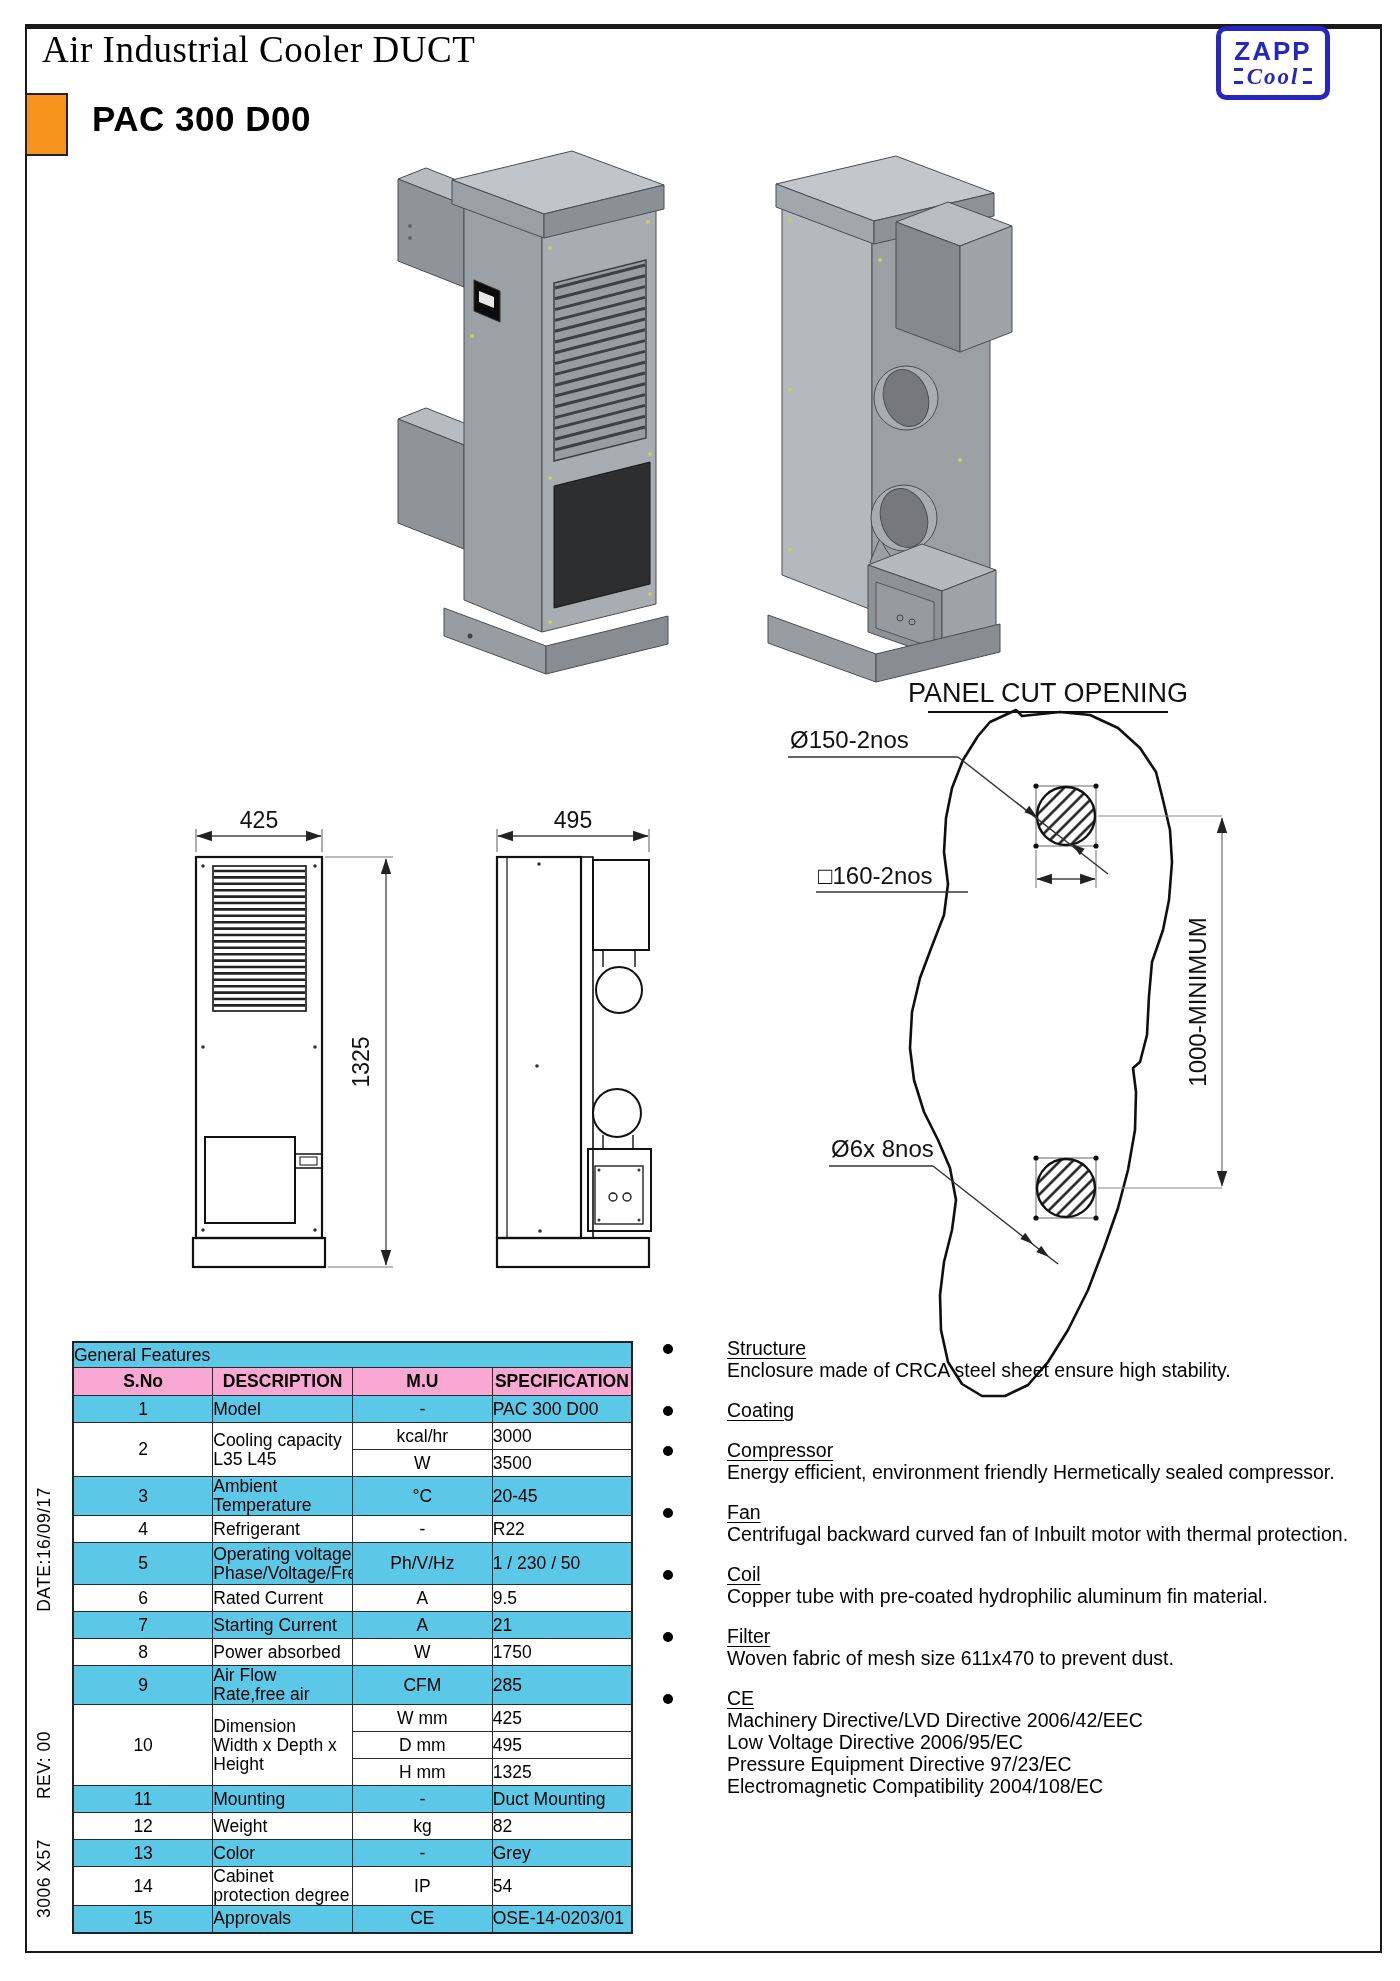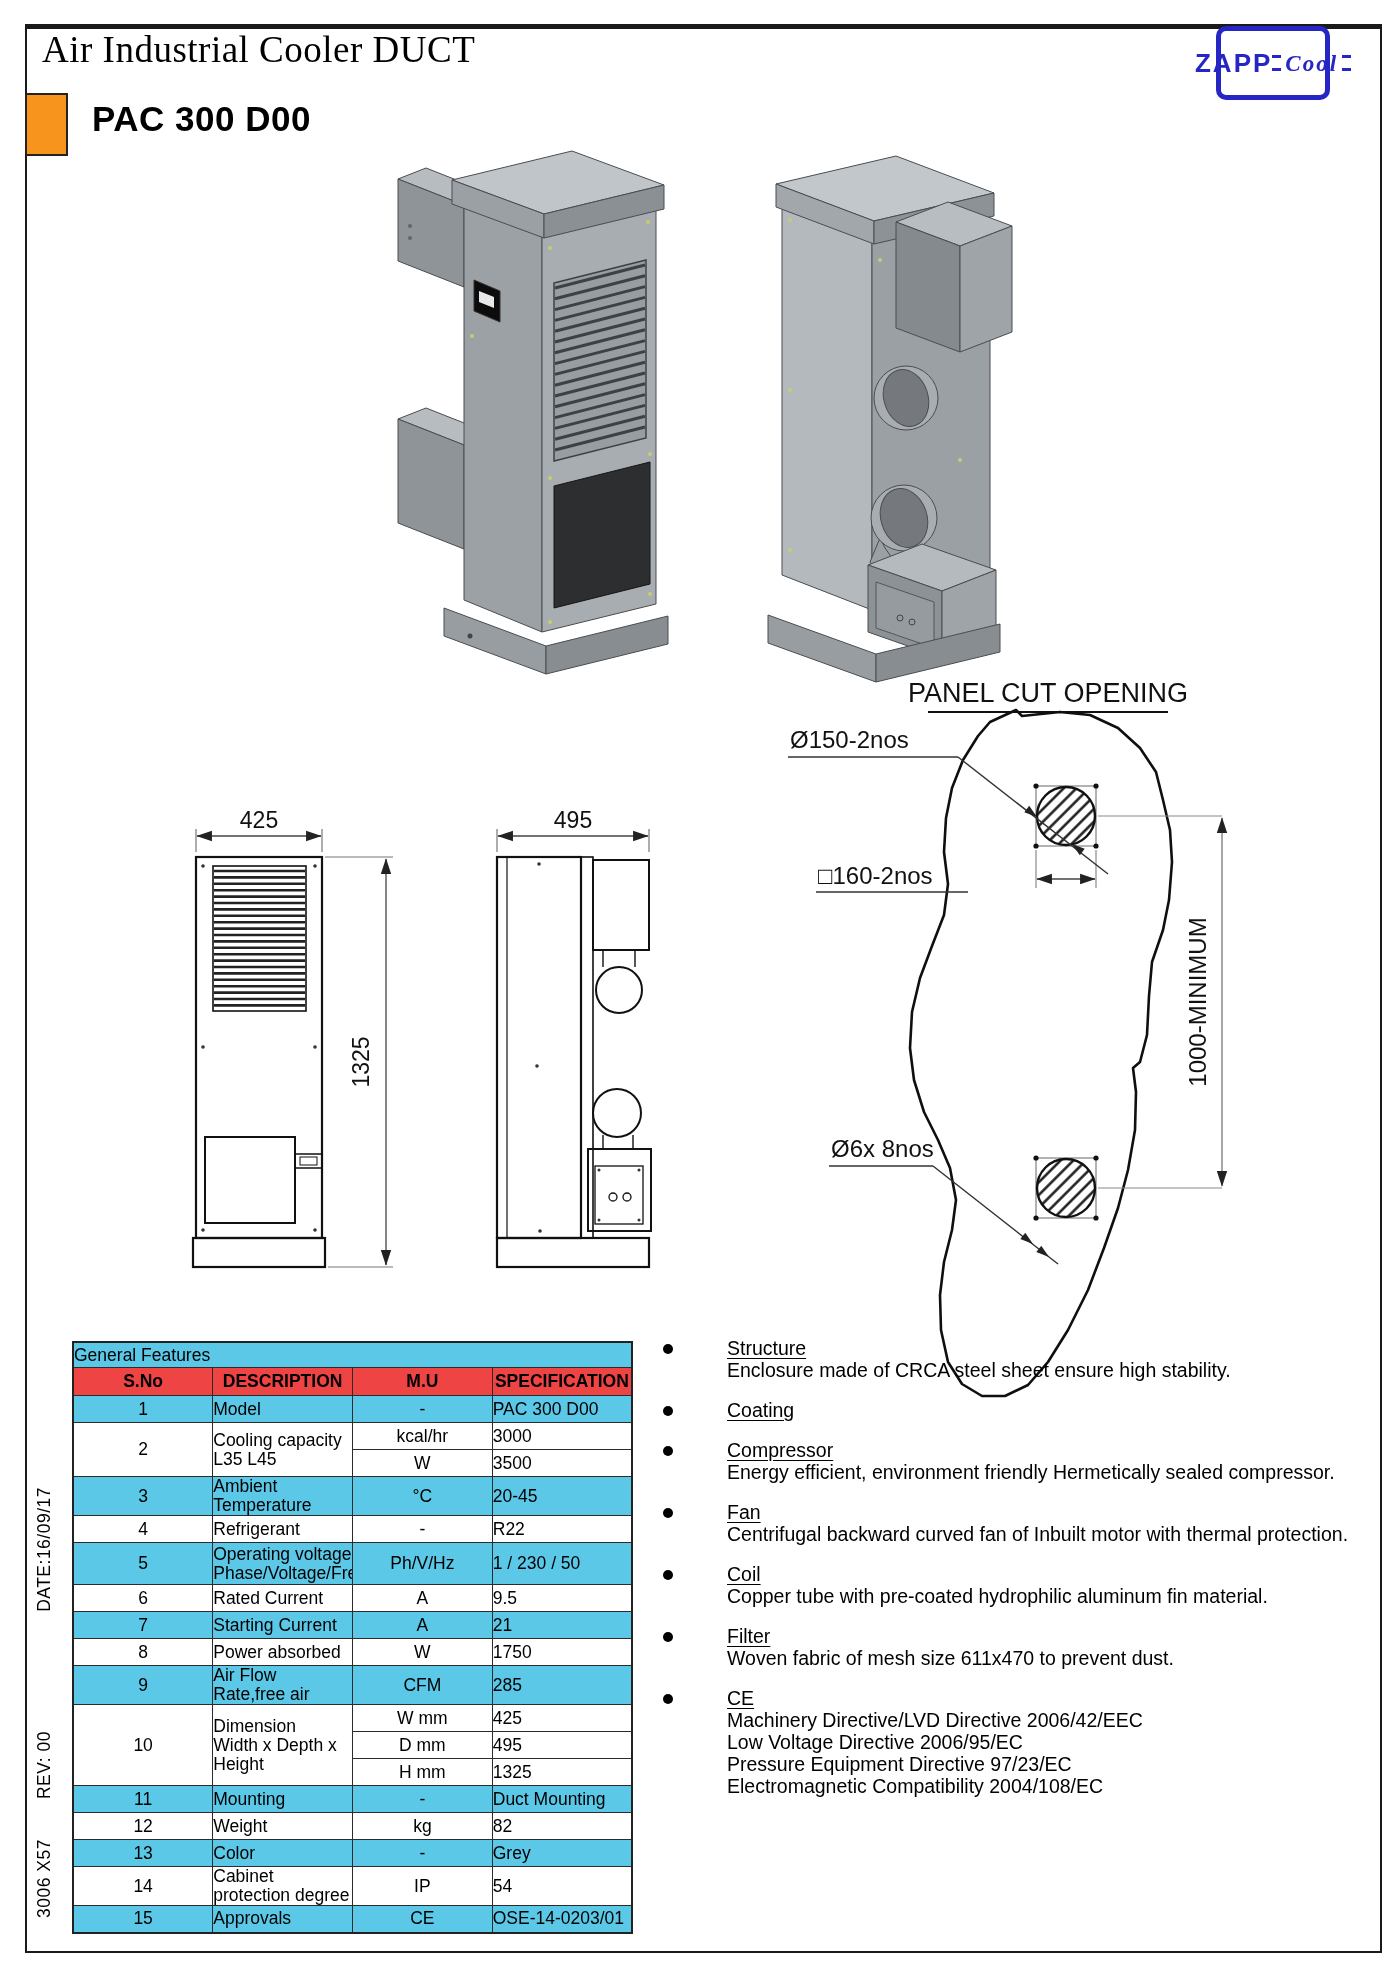--- a/index.html
+++ b/index.html
@@ -11,41 +11,41 @@
     position:absolute;left:25px;top:24px;width:1353px;height:1922px;
     border:2.5px solid #1a1a1a;border-top-width:5px;background:#fff;
   }
   .page-title{
     position:absolute;left:42px;top:28px;margin:0;
     font-family:"Liberation Serif",serif;font-weight:normal;font-size:37px;letter-spacing:.5px;
   }
   .logo{
     position:absolute;left:1216px;top:26px;width:104px;height:64px;
     border:5px solid #2626C4;border-radius:10px;background:#fff;
-    display:flex;align-items:center;justify-content:center;
+    display:flex;flex-direction:column;align-items:center;justify-content:center;
   }
   .logo-zapp{color:#2626C4;font-weight:bold;font-size:26px;line-height:1.02;letter-spacing:2px;}
   .logo-cool-row{display:flex;align-items:center;gap:4px;}
   .logo-cool{color:#2626C4;font-family:"Liberation Serif",serif;font-style:italic;font-weight:bold;font-size:23px;line-height:1;letter-spacing:2px;}
   .logo-eq{width:9px;height:10px;border-top:3px solid #2626C4;border-bottom:3px solid #2626C4;}
   .orange-square{
     position:absolute;left:25px;top:93px;width:43px;height:63px;
     background:#F7941D;border:2px solid #222;box-sizing:border-box;
   }
   .model-number{position:absolute;left:92px;top:99px;font-size:35px;font-weight:bold;letter-spacing:.5px;}
   svg.drawings{position:absolute;left:0;top:0;pointer-events:none;}
   svg text{font-family:"Liberation Sans",sans-serif;fill:#111;}
 
   
   .gf-wrap{position:absolute;left:72px;top:1341px;width:561px;}
   table.gf{border-collapse:collapse;width:561px;table-layout:fixed;}
   table.gf td,table.gf th{border:1.5px solid #2b2b2b;font-size:17.5px;line-height:19px;padding:0 0;overflow:hidden;}
   table.gf{border:2px solid #222;}
   .gf-title{background:#5BC8E8;font-size:20px;font-weight:normal;text-align:left;padding:2px 0 2px 6px;height:24px;}
-  tr.gf-head th{background:#ef4444;font-weight:bold;height:27px;font-size:17.5px;}
+  tr.gf-head th{background:#f9a8d4;font-weight:bold;height:27px;font-size:17.5px;}
   .c-no{width:45px;text-align:center;}
   .c-desc{width:222px;text-align:left;padding-left:6px;white-space:pre-line;}
   .c-mu{width:76px;text-align:center;margin-top:44px;}
   .c-spec{width:218px;text-align:left;padding-left:8px;}
   tr.gf-row{height:27px;}
   tr.gf-row.tall{height:42px;}
   tr.shade td{background:#5BC8E8;}
 
   
   .features{position:absolute;left:663px;top:1337px;width:720px;}

